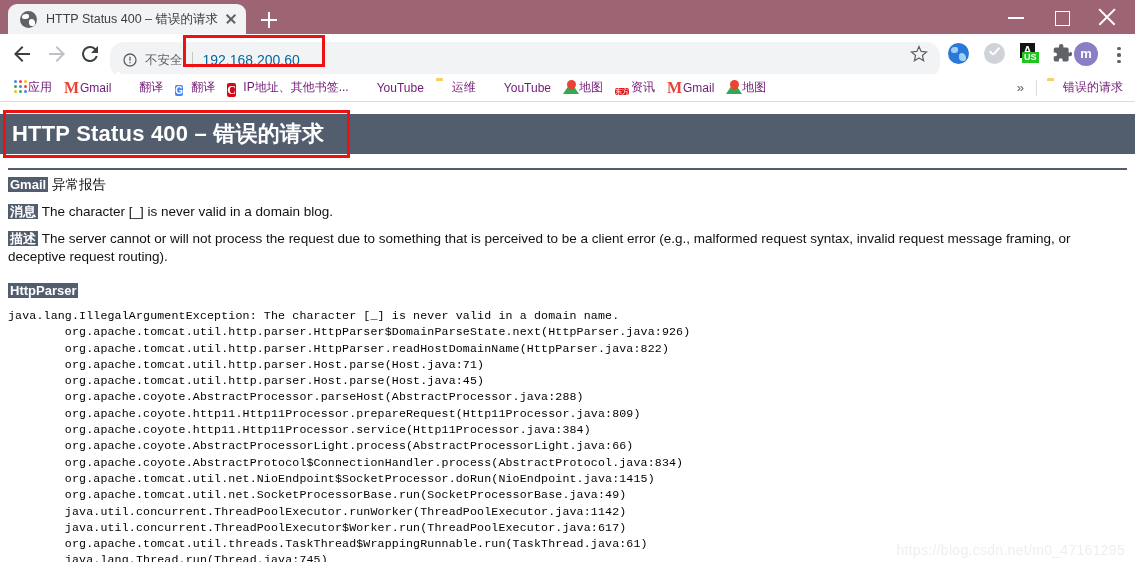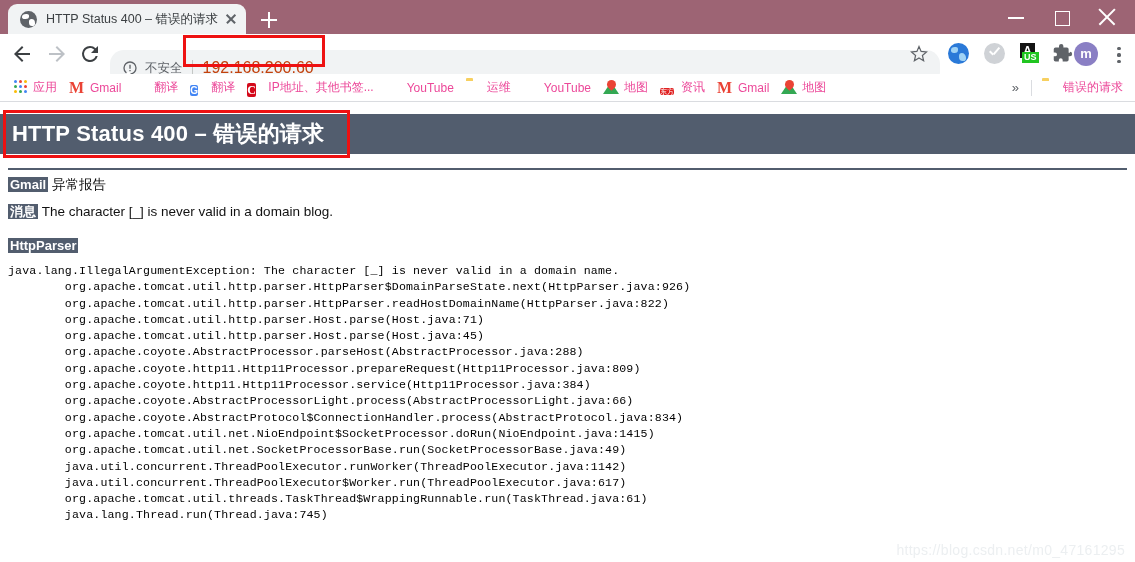--- a/index.html
+++ b/index.html
@@ -82,28 +82,28 @@
     position:absolute; top:34px; left:0; width:1135px; height:40px;
     background:#ffffff;
   }
   .navbtn { position:absolute; top:8px; width:24px; height:24px; color:#5f6368; }
   .navbtn svg { display:block; }
   .nav-back { left:10px; }
   .nav-fwd  { left:45px; }
   .nav-reload { left:78px; }
 
   .omnibox {
-    position:absolute; left:110px; top:16px; width:830px; height:36px;
+    position:absolute; left:110px; top:8px; width:830px; height:36px;
     background:#f1f3f4; border-radius:14px;
     display:flex; align-items:center; padding-left:12px;
   }
   .info-icon { width:16px; height:16px; flex:0 0 auto; color:#5f6368; }
   .notsecure { font-size:12.5px; color:#5f6368; margin-left:7px; white-space:nowrap; }
   .omni-sep { width:1px; height:16px; background:#c4c7c5; margin:0 10px 0 9px; flex:0 0 auto; }
-  .omni-url { font-size:16px; color:#c2410c; white-space:nowrap; }
+  .omni-url { font-size:14px; color:#0369a1; white-space:nowrap; }
 
   .star { position:absolute; left:910px; top:11px; width:18px; height:18px; color:#5f6368; }
 
   .ext { position:absolute; top:9px; width:22px; height:22px; }
   .ext-1 { left:948px; }
   .ext-2 { left:984px; }
   .ext-3 { left:1018px; }
   .ext-4 { left:1052px; }
   .avatar {
     position:absolute; left:1074px; top:8px; width:24px; height:24px;
@@ -134,21 +134,21 @@
 
   .puzzle-ext { width:21px; height:21px; color:#5f6368; }
 
   
   .bookmarks {
     position:absolute; top:74px; left:0; width:1135px; height:28px;
     background:#fff; border-bottom:1px solid #dadce0;
     display:flex; align-items:center; padding-left:6px;
   }
   .bm { display:flex; align-items:center; height:24px; padding:0 6px; flex:0 0 auto; }
-  .bm-label { font-size:12px; color:#ec4899; margin-left:5px; white-space:nowrap; }
+  .bm-label { font-size:12px; color:#701a75; white-space:nowrap; }
   .bm-ico { width:16px; height:16px; flex:0 0 auto; position:relative; }
 
   .ico-apps { display:grid; grid-template-columns:repeat(3,3px); grid-template-rows:repeat(3,3px); gap:2px; width:13px; height:13px; margin-left:2px;}
   .ico-apps i { width:3px;height:3px;border-radius:50%; display:block;}
   .ico-gmail { color:#ea4335; font-size:16px; line-height:16px; font-weight:700; font-family:"Liberation Serif", serif; }
   .ico-globe { width:15px; height:15px; border-radius:50%; background:#5f6368; position:relative; overflow:hidden;}
   .ico-globe::before{content:"";position:absolute;left:2px;top:3px;width:6px;height:4px;background:#fff;border-radius:60% 30% 50% 40%;}
   .ico-globe::after{content:"";position:absolute;right:2px;bottom:2px;width:5px;height:6px;background:#fff;border-radius:40% 60% 30% 50%;}
   .ico-gtrans { width:15px;height:15px;background:#4285f4;color:#fff;font-size:10px;font-weight:bold;text-align:center;line-height:15px;border-radius:2px;}
   .ico-c { width:15px;height:15px;background:#d4091a;color:#fff;font-size:12px;font-weight:bold;text-align:center;line-height:15px;border-radius:2px;font-family:"Liberation Serif",serif;}
@@ -394,20 +394,24 @@
       <p class="line">
         <span class="lbl">Gmail</span>
         <span>异常报告</span>
       </p>
 
       <p class="line">
         <span class="lbl">消息</span>
         <span>The character [_] is never valid in a domain blog.</span>
       </p>
 
+      <p class="line">
+        <span class="lbl">描述</span>
+        <span>The server cannot or will not process the request due to something that is perceived to be a client error (e.g., malformed request syntax, invalid request message framing, or deceptive request routing).</span>
+      </p>
 
       <p class="h3-exception">
         <span class="lbl">HttpParser</span>
       </p>
 
       <pre class="stack">java.lang.IllegalArgumentException: The character [_] is never valid in a domain name.
         org.apache.tomcat.util.http.parser.HttpParser$DomainParseState.next(HttpParser.java:926)
         org.apache.tomcat.util.http.parser.HttpParser.readHostDomainName(HttpParser.java:822)
         org.apache.tomcat.util.http.parser.Host.parse(Host.java:71)
         org.apache.tomcat.util.http.parser.Host.parse(Host.java:45)

